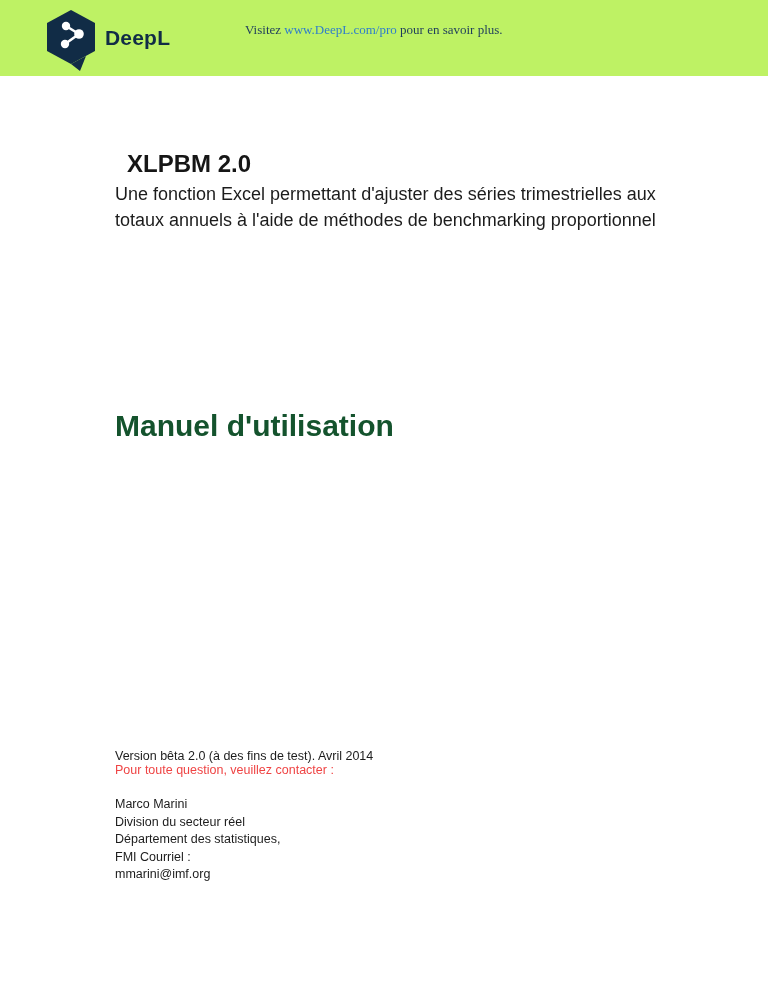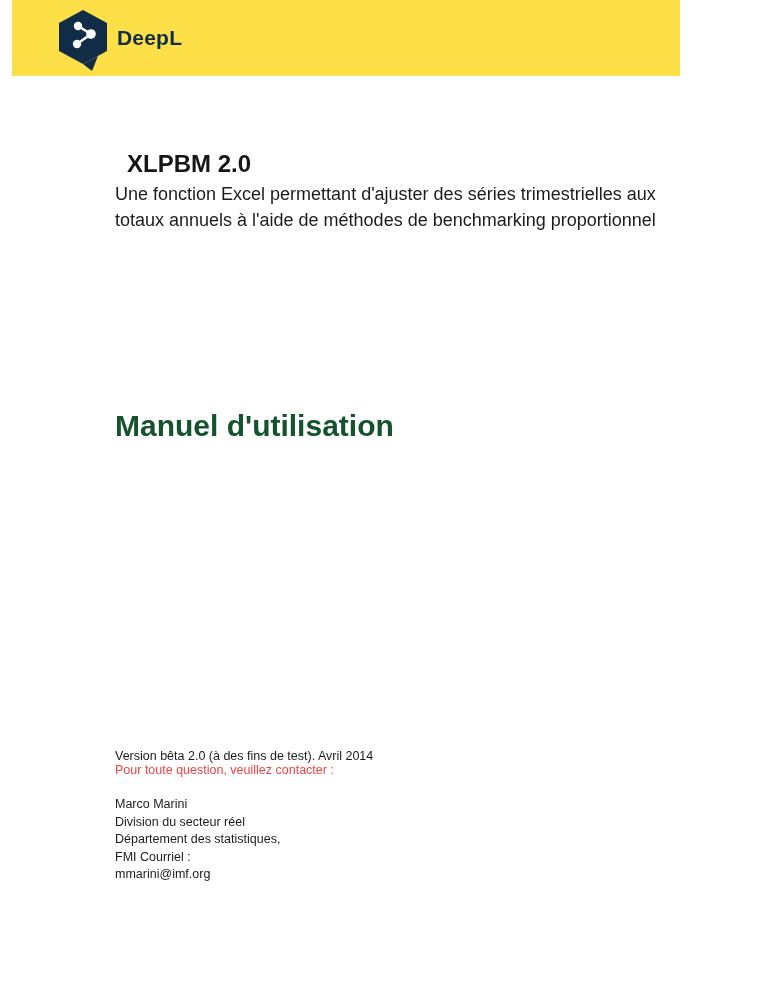--- a/index.html
+++ b/index.html
@@ -8,23 +8,23 @@
     position: relative;
     background: #ffffff;
     font-family: "Liberation Sans", sans-serif;
     color: #1a1a1a;
     overflow: hidden;
   }
 
   
   .banner {
     position: absolute;
-    top: 0; left: 12px;
-    width: 668px; height: 76px;
-    background: #fde047;
+    top: 0; left: 0;
+    width: 768px; height: 76px;
+    background: #bef264;
   }
   .logo-wrap {
     position: absolute;
     left: 44px; top: 9px;
     width: 54px; height: 62px;
   }
   .wordmark {
     position: absolute;
     left: 105px; top: 26px;
     font-size: 21px;
@@ -103,20 +103,21 @@
       <line x1="21" y1="35" x2="35" y2="25" stroke="#ffffff" stroke-width="2.6"></line>
       <circle cx="22" cy="17" r="4.2" fill="#ffffff"></circle>
       <circle cx="35" cy="25" r="4.8" fill="#ffffff"></circle>
       <circle cx="21" cy="35" r="4.2" fill="#ffffff"></circle>
     </svg>
   </div>
 
   <div class="wordmark">DeepL</div>
 
   <div class="notice">
+    <div><span>Visitez </span><a>www.DeepL.com/pro</a><span> pour en savoir plus.</span></div>
   </div>
 
 </header>
 
 <main>
 
   <h1 class="doc-title">XLPBM 2.0</h1>
 
   <div class="doc-subtitle">
     <div>Une fonction Excel permettant d'ajuster des séries trimestrielles aux</div>

